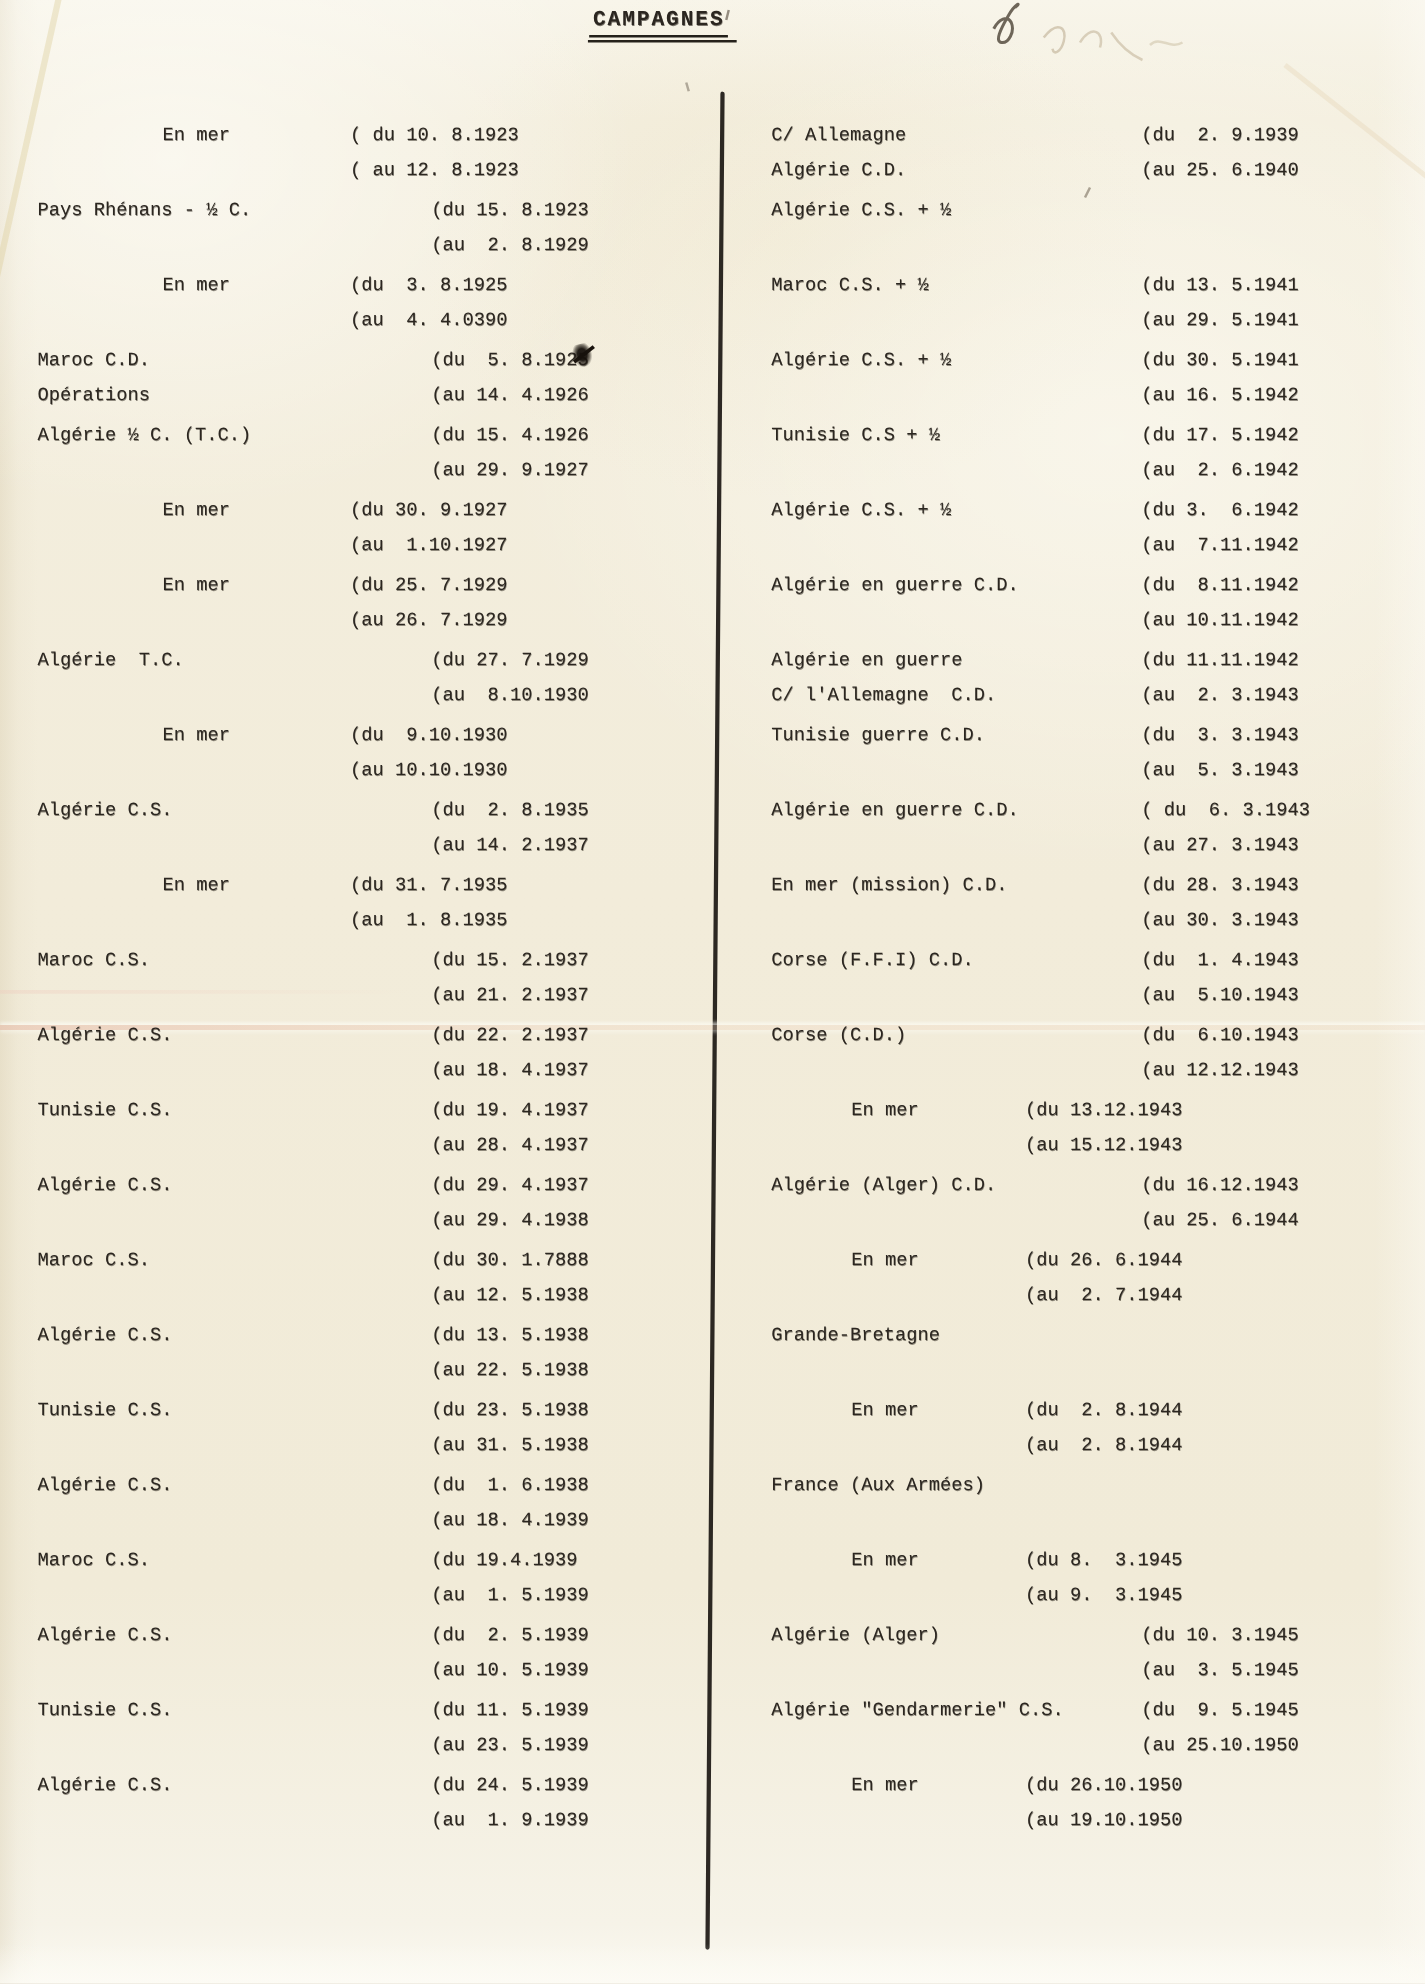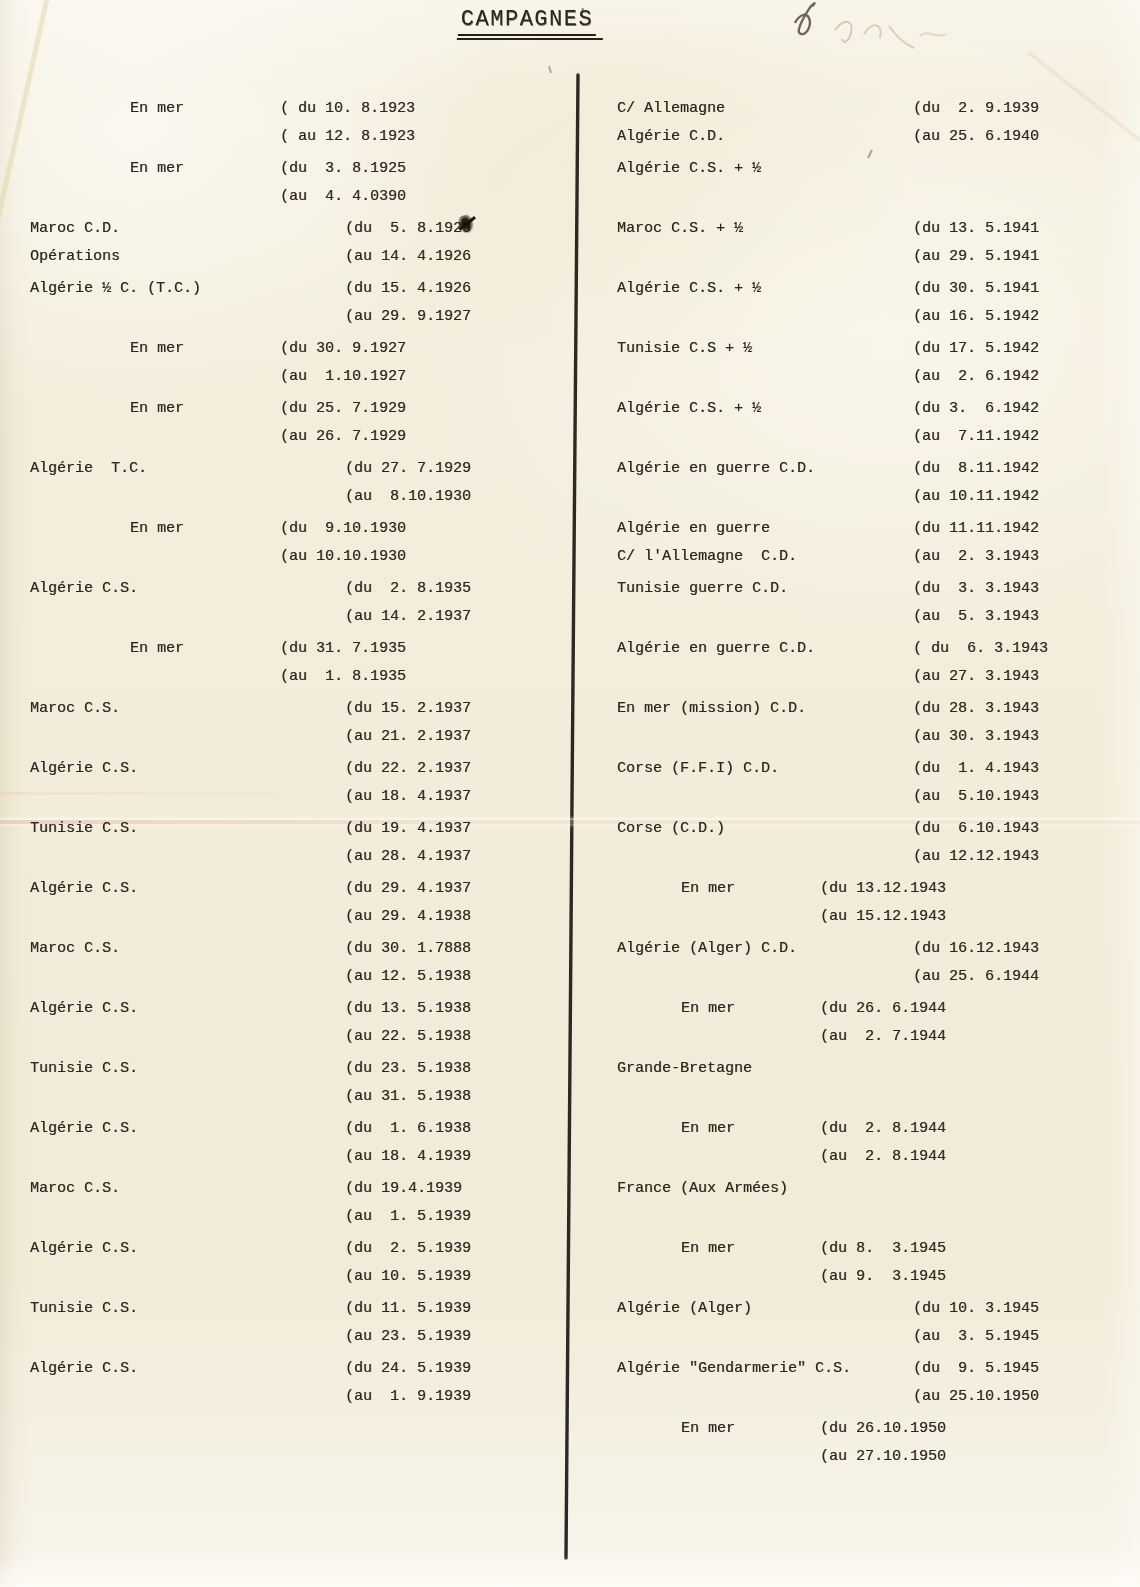--- a/index.html
+++ b/index.html
@@ -14,21 +14,21 @@
       radial-gradient(ellipse 420px 300px at 55% 12%, rgba(232,220,185,0.25), transparent 70%),
       linear-gradient(90deg, rgba(196,180,142,0.22) 0px, rgba(196,180,142,0.06) 14px, transparent 30px),
       linear-gradient(270deg, rgba(252,250,244,0.5) 0px, transparent 40px),
       linear-gradient(180deg,#f8f5ea 0%,#f4efdf 6%,#f2ecda 45%,#f1ebd8 80%,#f6f3e8 97%,#fbf9f1 100%);
     font-family:"Liberation Mono","DejaVu Sans Mono",monospace;
     color:#2b2620;
   }
   .bg-art{position:absolute;left:0;top:0;width:1140px;height:1587px;pointer-events:none;}
   .title{
     position:absolute;top:7px;left:527px;transform:translateX(-50%);
-    margin:0;font-size:22px;font-weight:normal;letter-spacing:1.5px;
+    margin:0;font-size:17px;font-weight:bold;letter-spacing:1.5px;
     padding:0 3px 2px 3px;
     border-bottom:2.5px solid #23201a;
     text-shadow:0.5px 0.5px 0 rgba(40,34,26,0.6);
     white-space:pre;
   }
   .title::after{
     content:'';position:absolute;left:-1px;right:-7px;bottom:-6px;height:2px;
     background:#26221b;
   }
   .col{position:absolute;top:95px;}
@@ -99,20 +99,21 @@
   </svg>
 
   <div class="crease-left"></div>
   <div class="crease-main"></div>
   <div class="bottom-fade"></div>
 
   <h1 class="title">CAMPAGNES</h1>
 
   <div class="col col-left" id="col-left">
       <div class="entry enmer"><div class="label"><div>En mer</div></div><div class="dates"><div class="du">( du 10. 8.1923</div><div class="au">( au 12. 8.1923</div></div></div>
+      <div class="entry"><div class="label"><div>Pays Rhénans - ½ C.</div></div><div class="dates"><div class="du">(du 15. 8.1923</div><div class="au">(au  2. 8.1929</div></div></div>
       <div class="entry enmer"><div class="label"><div>En mer</div></div><div class="dates"><div class="du">(du  3. 8.1925</div><div class="au">(au  4. 4.0390</div></div></div>
       <div class="entry"><div class="label"><div>Maroc C.D.</div><div>Opérations</div></div><div class="dates"><div class="du blot-last">(du  5. 8.192<span class="blot">5</span></div><div class="au">(au 14. 4.1926</div></div></div>
       <div class="entry"><div class="label"><div>Algérie ½ C. (T.C.)</div></div><div class="dates"><div class="du">(du 15. 4.1926</div><div class="au">(au 29. 9.1927</div></div></div>
       <div class="entry enmer"><div class="label"><div>En mer</div></div><div class="dates"><div class="du">(du 30. 9.1927</div><div class="au">(au  1.10.1927</div></div></div>
       <div class="entry enmer"><div class="label"><div>En mer</div></div><div class="dates"><div class="du">(du 25. 7.1929</div><div class="au">(au 26. 7.1929</div></div></div>
       <div class="entry"><div class="label"><div>Algérie  T.C.</div></div><div class="dates"><div class="du">(du 27. 7.1929</div><div class="au">(au  8.10.1930</div></div></div>
       <div class="entry enmer"><div class="label"><div>En mer</div></div><div class="dates"><div class="du">(du  9.10.1930</div><div class="au">(au 10.10.1930</div></div></div>
       <div class="entry"><div class="label"><div>Algérie C.S.</div></div><div class="dates"><div class="du">(du  2. 8.1935</div><div class="au">(au 14. 2.1937</div></div></div>
       <div class="entry enmer"><div class="label"><div>En mer</div></div><div class="dates"><div class="du">(du 31. 7.1935</div><div class="au">(au  1. 8.1935</div></div></div>
       <div class="entry"><div class="label"><div>Maroc C.S.</div></div><div class="dates"><div class="du">(du 15. 2.1937</div><div class="au">(au 21. 2.1937</div></div></div>
@@ -144,15 +145,15 @@
       <div class="entry"><div class="label"><div>Corse (C.D.)</div></div><div class="dates"><div class="du">(du  6.10.1943</div><div class="au">(au 12.12.1943</div></div></div>
       <div class="entry enmer"><div class="label"><div>En mer</div></div><div class="dates"><div class="du">(du 13.12.1943</div><div class="au">(au 15.12.1943</div></div></div>
       <div class="entry"><div class="label"><div>Algérie (Alger) C.D.</div></div><div class="dates"><div class="du">(du 16.12.1943</div><div class="au">(au 25. 6.1944</div></div></div>
       <div class="entry enmer"><div class="label"><div>En mer</div></div><div class="dates"><div class="du">(du 26. 6.1944</div><div class="au">(au  2. 7.1944</div></div></div>
       <div class="entry"><div class="label"><div>Grande-Bretagne</div></div></div>
       <div class="entry enmer"><div class="label"><div>En mer</div></div><div class="dates"><div class="du">(du  2. 8.1944</div><div class="au">(au  2. 8.1944</div></div></div>
       <div class="entry"><div class="label"><div>France (Aux Armées)</div></div></div>
       <div class="entry enmer"><div class="label"><div>En mer</div></div><div class="dates"><div class="du">(du 8.  3.1945</div><div class="au">(au 9.  3.1945</div></div></div>
       <div class="entry"><div class="label"><div>Algérie (Alger)</div></div><div class="dates"><div class="du">(du 10. 3.1945</div><div class="au">(au  3. 5.1945</div></div></div>
       <div class="entry"><div class="label"><div>Algérie "Gendarmerie" C.S.</div></div><div class="dates"><div class="du">(du  9. 5.1945</div><div class="au">(au 25.10.1950</div></div></div>
-      <div class="entry enmer"><div class="label"><div>En mer</div></div><div class="dates"><div class="du">(du 26.10.1950</div><div class="au">(au 27.10.1950</div></div></div>
+      <div class="entry enmer"><div class="label"><div>En mer</div></div><div class="dates"><div class="du">(du 26.10.1950</div><div class="au">(au 19.10.1950</div></div></div>
     </div>
 </div>
 
 </body></html>

